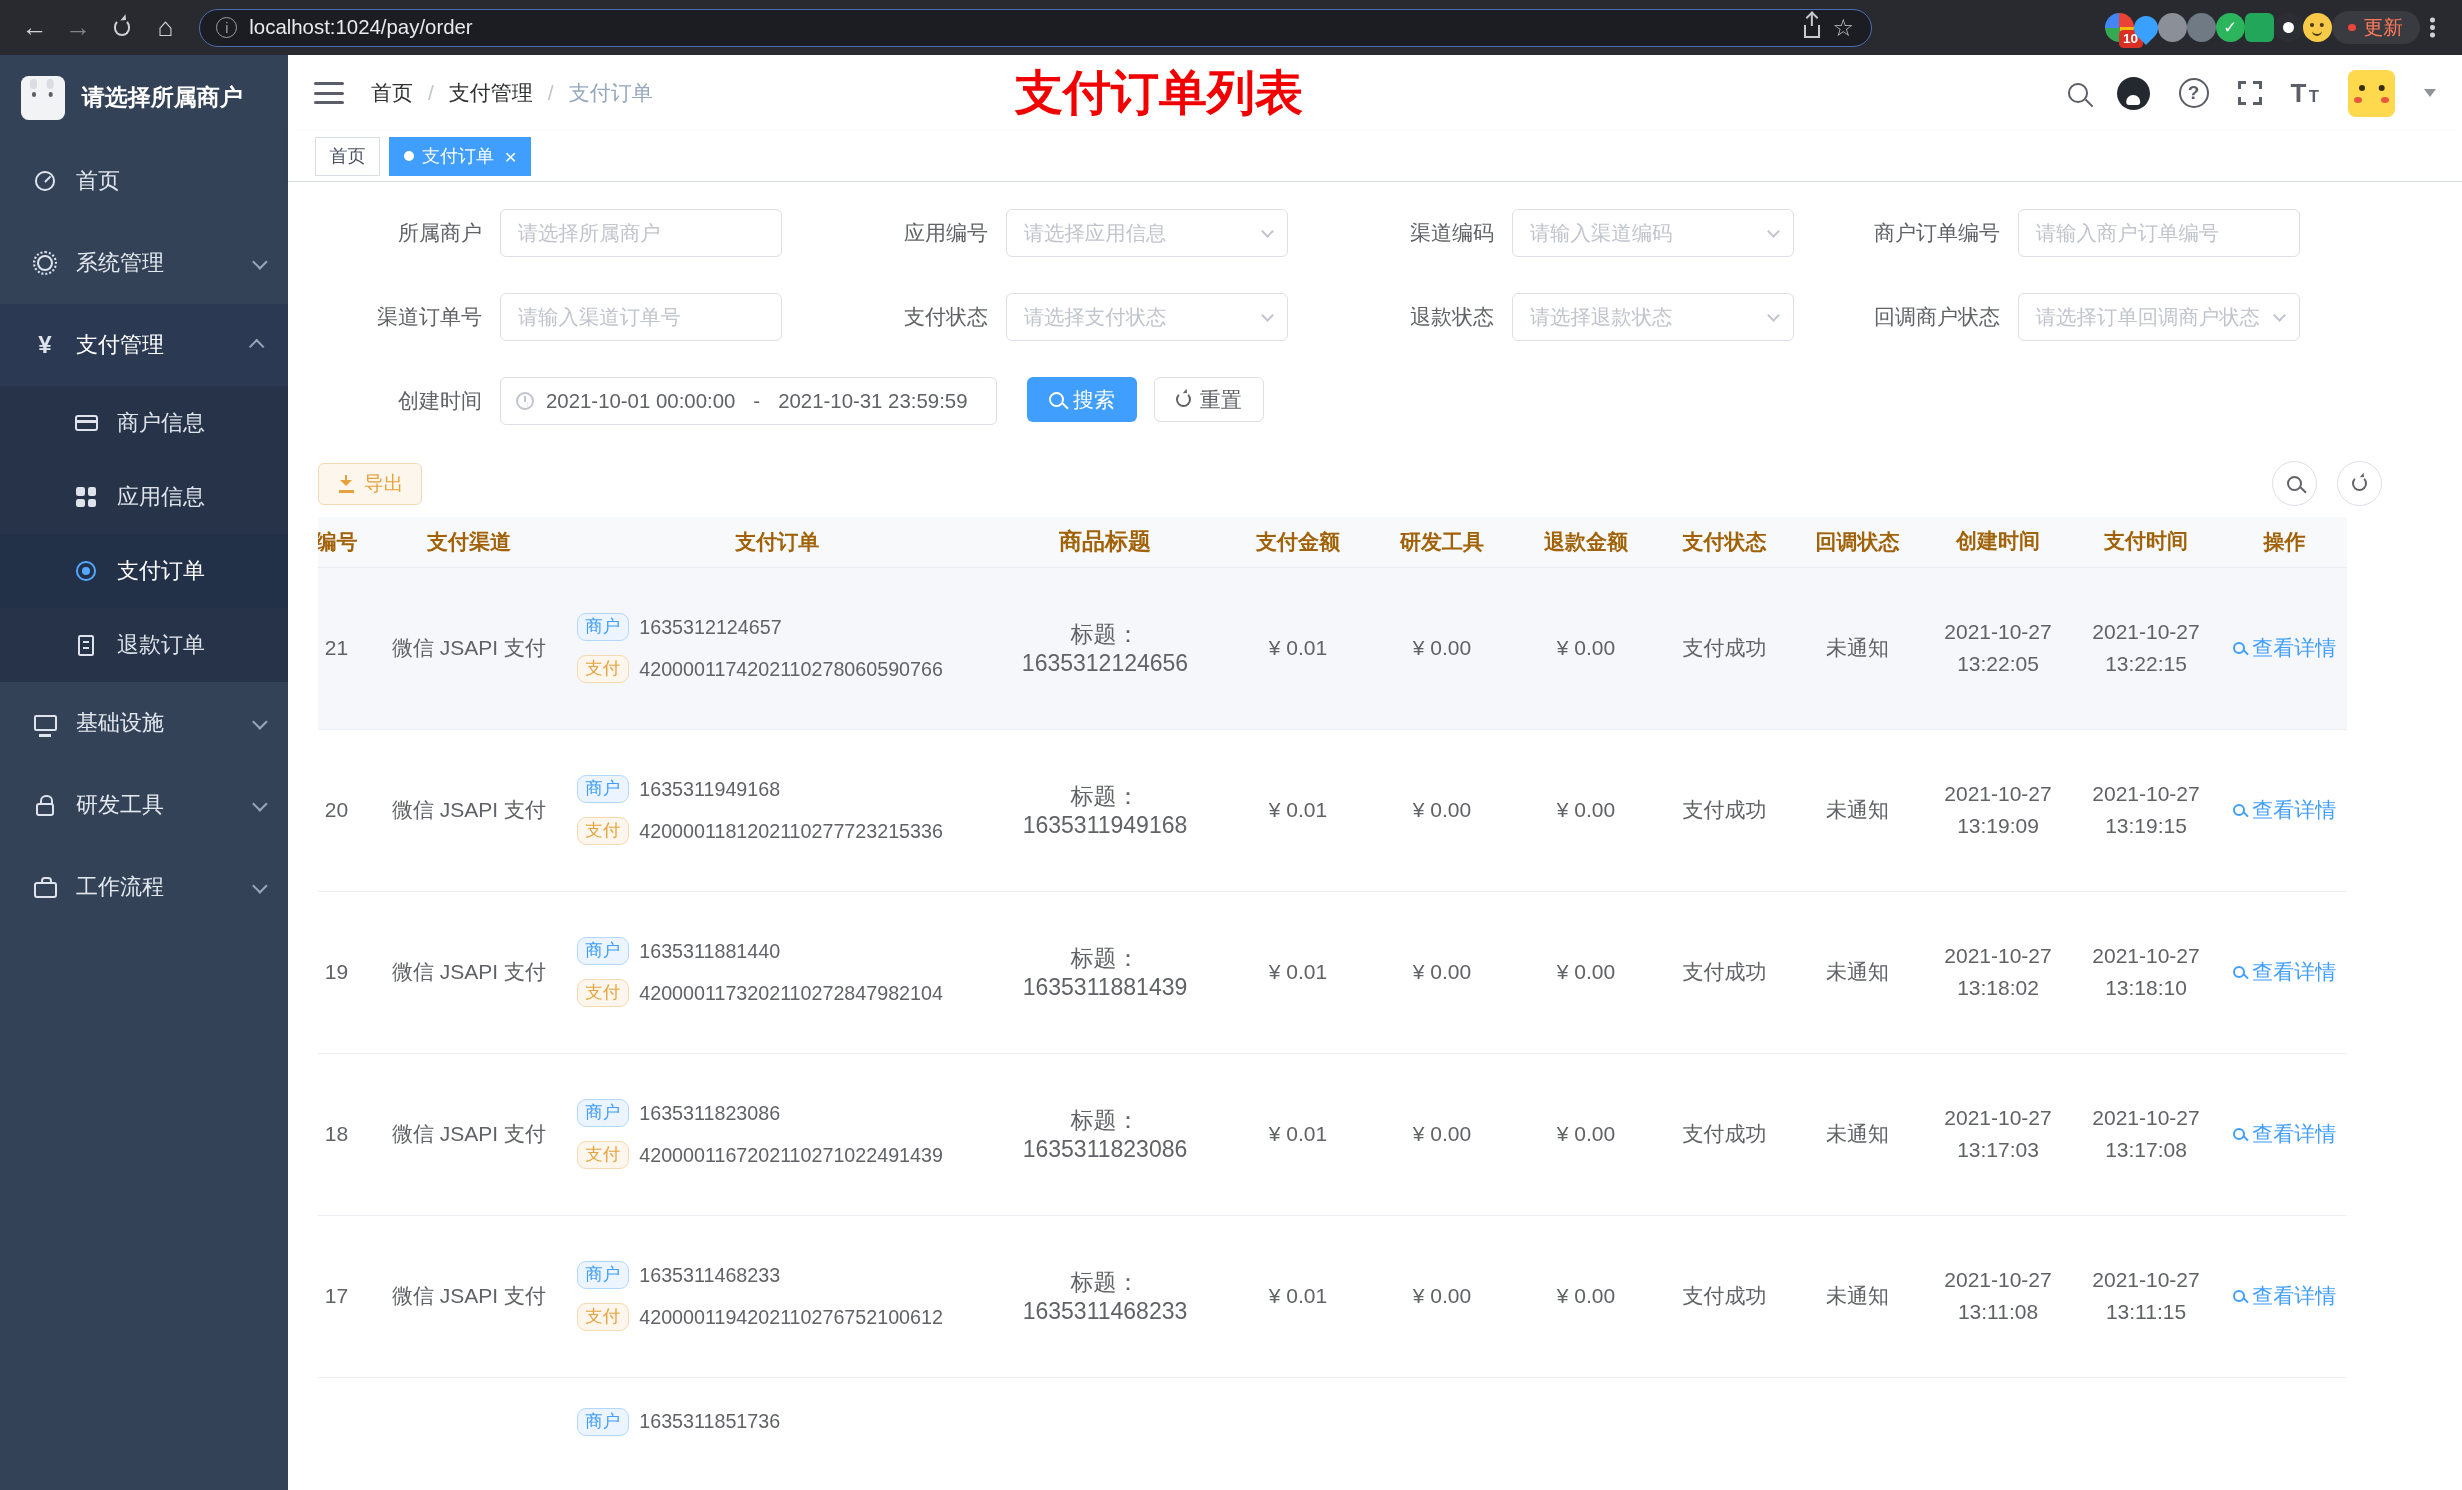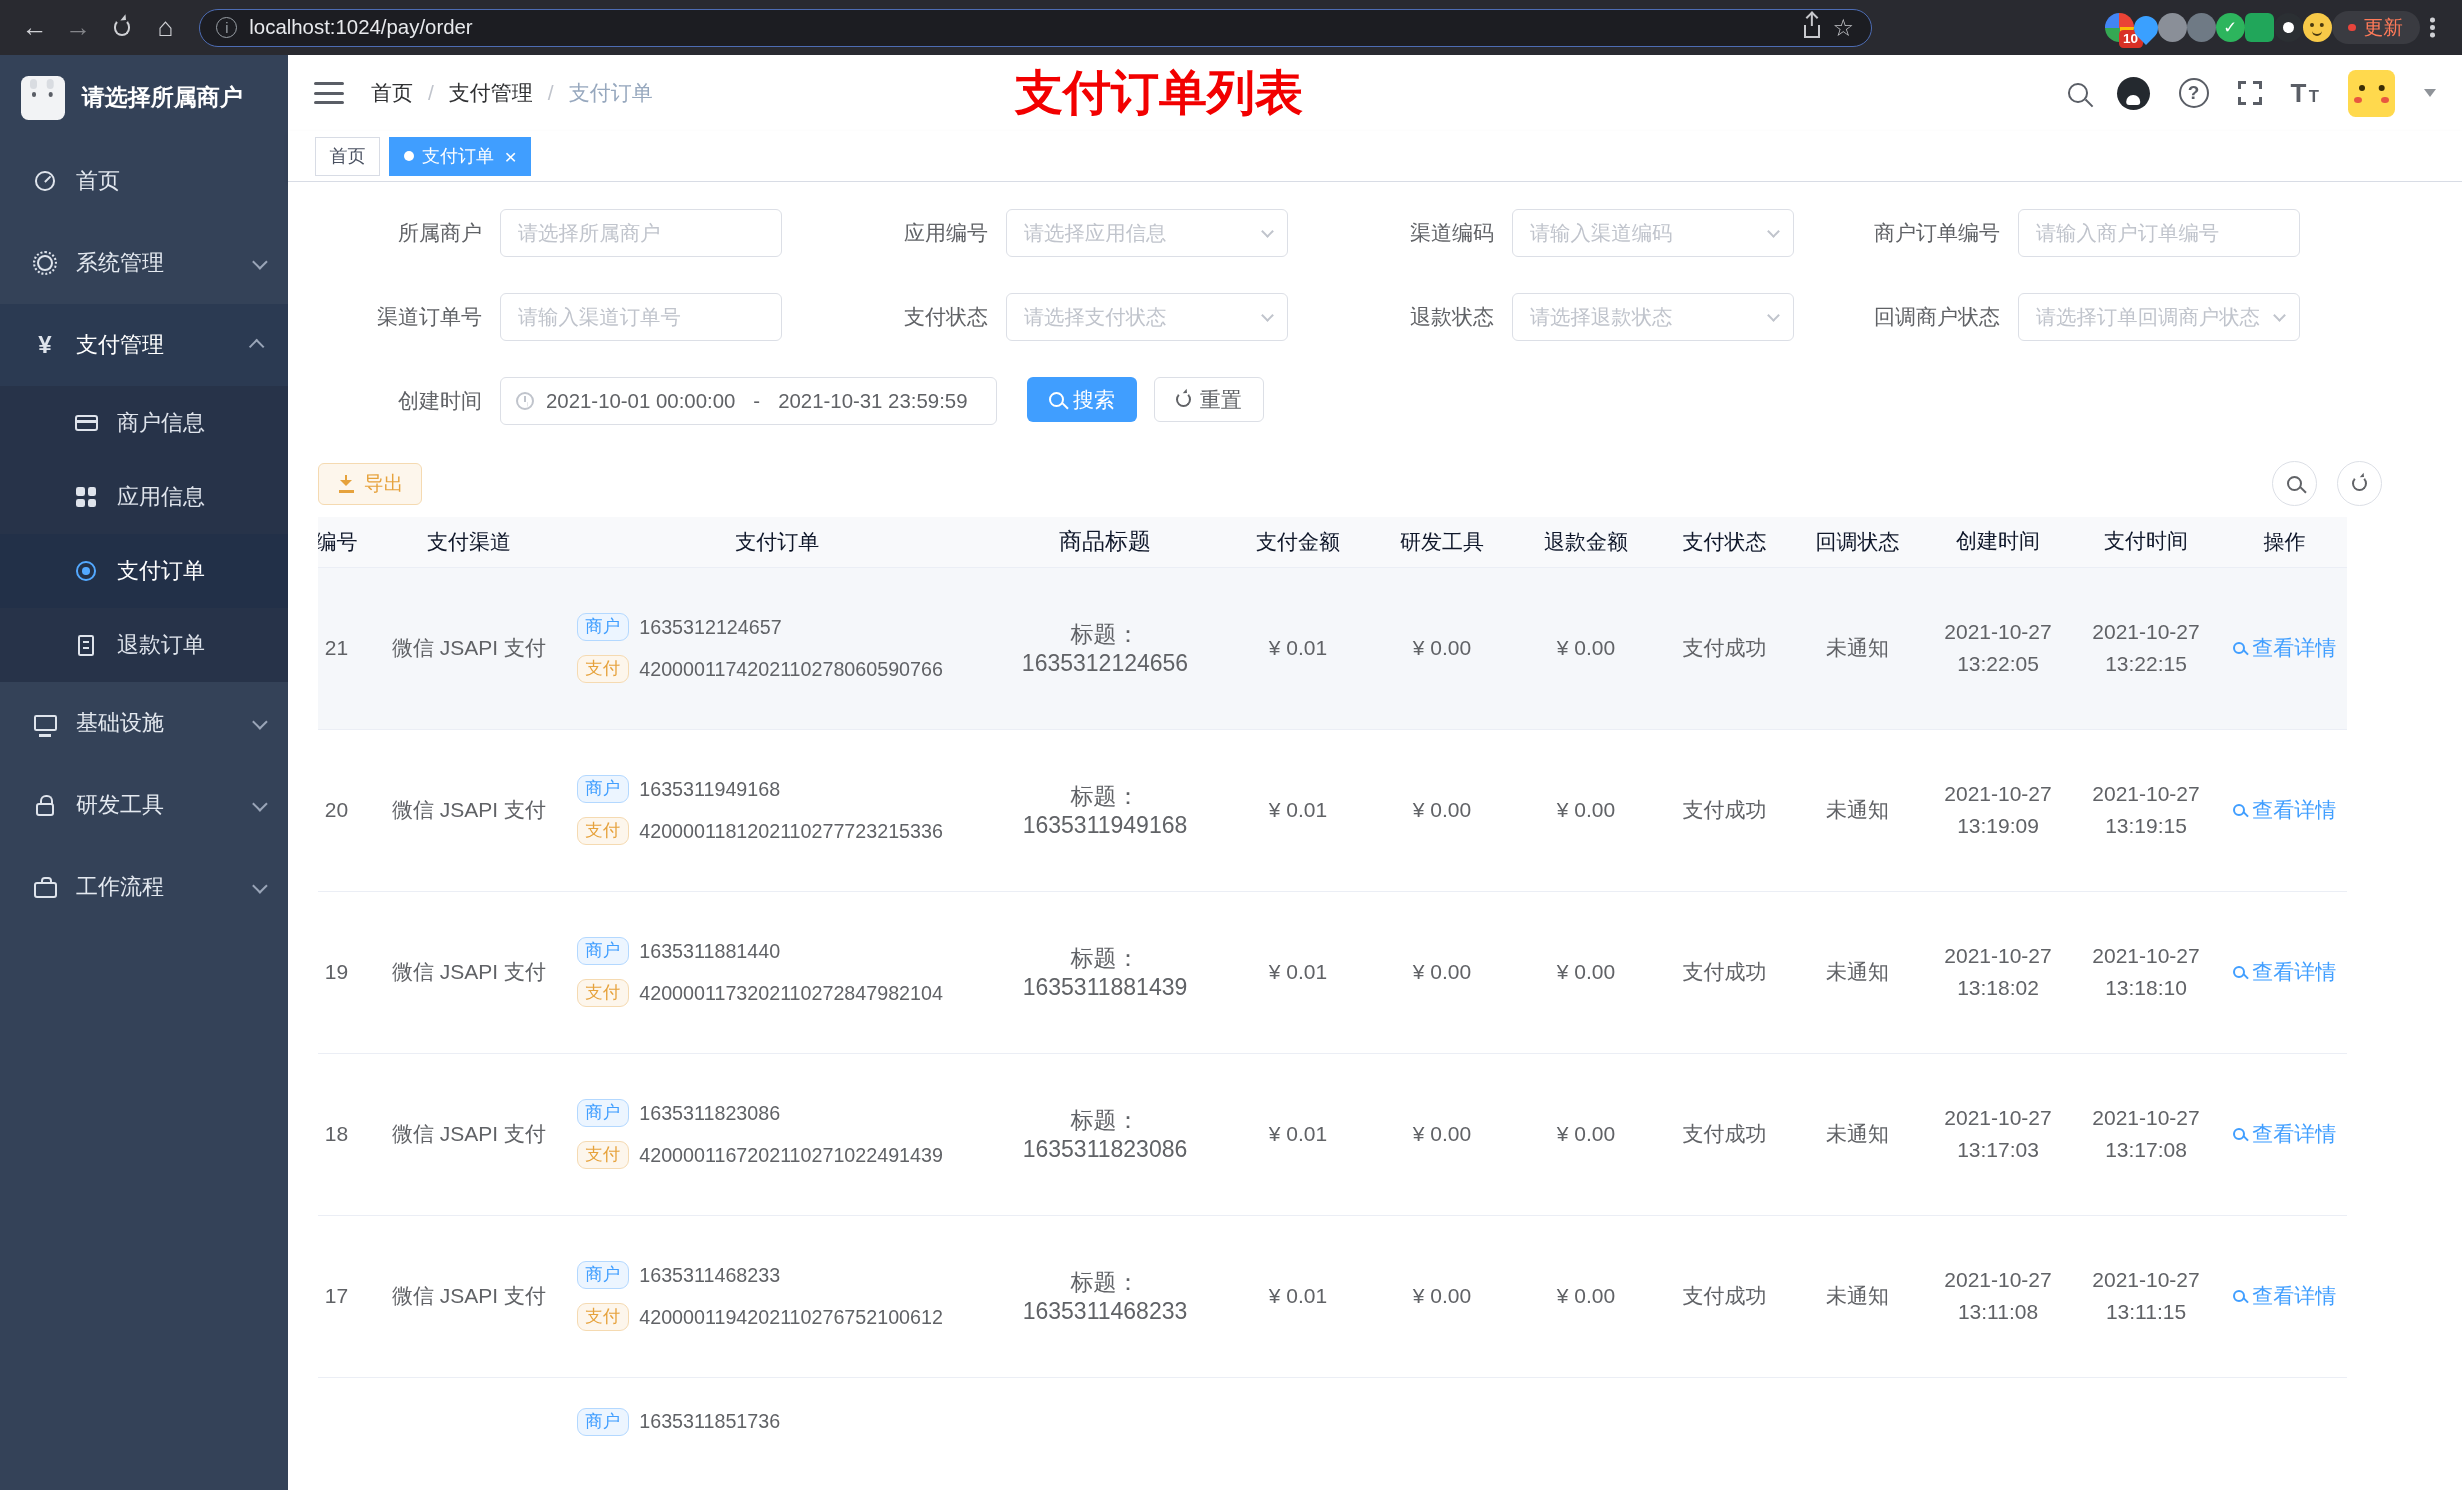--- a/index.html
+++ b/index.html
@@ -140,21 +140,21 @@
 
   .toolbar{display:flex;align-items:center;margin-bottom:10.6px}
   .tool-right{margin-left:auto;display:flex;gap:19.7px;margin-right:50px}
   .circle-btn{width:45px;height:45px;border-radius:50%;border:1.5px solid #dcdfe6;background:#fff;display:flex;align-items:center;justify-content:center;color:#606266;cursor:pointer}
 
   
   .table-wrap{overflow:hidden}
   .tbl{width:2052px;margin-left:-23px}
   .tr{display:flex;align-items:center;border-bottom:1.5px solid #ebeef5}
   .th{height:51px;background:#f8f9fb}
-  .th .td{font-weight:400;color:#0f172a}
+  .th .td{font-weight:700;color:#a16207}
   .row{height:162px}
   .row.hl{background:#f5f7fa}
   .td{font-size:21px;color:#606266;text-align:center;flex-shrink:0;padding:0 6px;overflow:hidden}
   .c1{width:83px}.c2{width:182px}
   .c3{width:424px;text-align:left;padding-left:16.7px;display:flex;flex-direction:column;justify-content:center;gap:13.6px}
   .c4{width:242px;font-size:23px}
   .c5,.c6,.c7{width:144px}
   .c8,.c9{width:133px}
   .c10,.c11{width:148px;line-height:1.55}
   .c12{width:129px}

